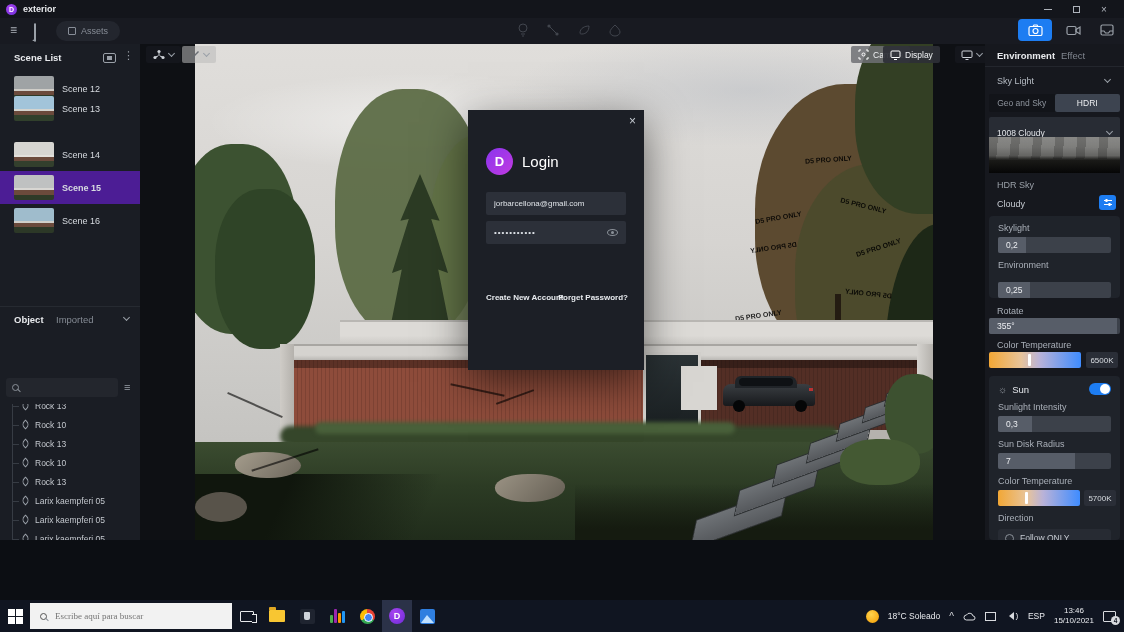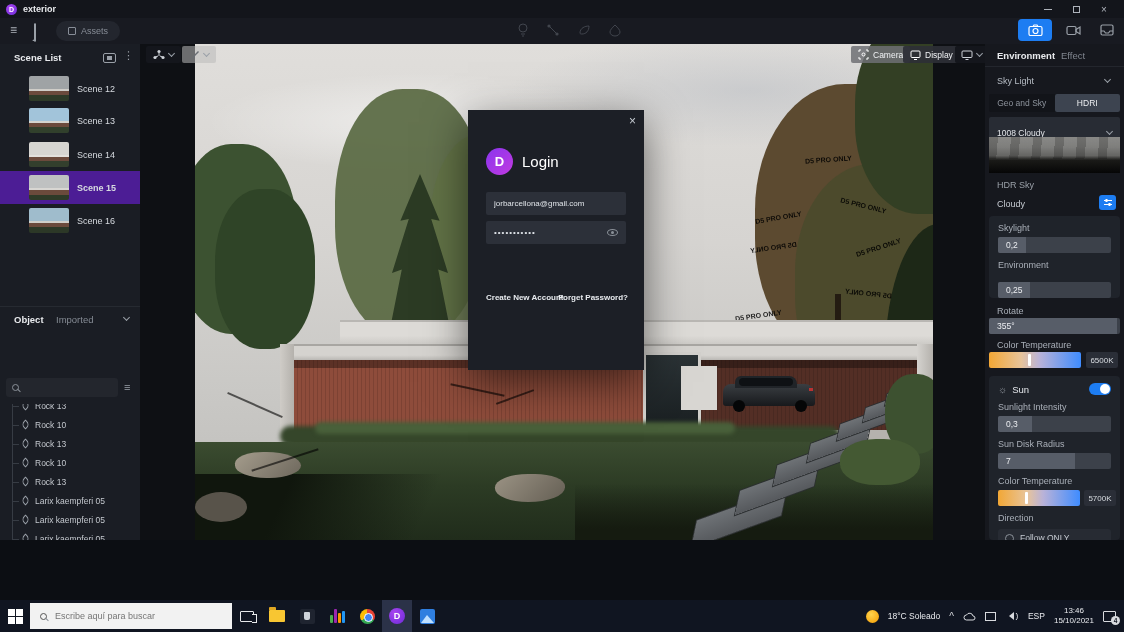--- a/index.html
+++ b/index.html
@@ -17,21 +17,21 @@
 .pill{height:20px;border-radius:10px;background:#23262e;display:flex;align-items:center;gap:5px;padding:0 12px;color:#878d97;font-size:9px}
 .cube{width:8px;height:8px;border:1px solid #878d97;border-radius:1px}
 .ham{font-size:12px;color:#aeb3bb}
 .doc{width:10px;height:12px;border:1px solid #9aa0a8;border-radius:1px;position:relative}
 .doc::after{content:"";position:absolute;right:-2px;bottom:-2px;border:2px solid transparent;border-top-color:#9aa0a8;transform:rotate(-45deg)}
 .cicon{opacity:.45}
 .modebtn{width:34px;height:22px;border-radius:4px;display:flex;align-items:center;justify-content:center}
 .modebtn.active{background:#1d7df2}
 
 #leftpanel{position:absolute;left:0;top:44px;width:140px;height:496px;background:#1a1d24}
-.scene-row{position:absolute;left:0;width:140px;height:33px;display:flex;align-items:center;gap:8px;padding-left:29px}
+.scene-row{position:absolute;left:0;width:140px;height:33px;display:flex;align-items:center;gap:8px;padding-left:14px}
 .scene-row.sel{background:#4c1d95}
 .th{width:40px;height:25px;border-radius:2px;flex:0 0 auto}
 .t12{background:linear-gradient(180deg,#9fa3a5 0 52%,#cfcdc8 52% 60%,#6b4a3c 60% 78%,#2e3a28 78% 100%)}
 .t13{background:linear-gradient(180deg,#a2c4da 0 52%,#d4d4cf 52% 60%,#6b4a3c 60% 78%,#31402c 78% 100%)}
 .t14{background:linear-gradient(180deg,#d6d5d1 0 52%,#e2e0dc 52% 60%,#6b4a3c 60% 78%,#333f2d 78% 100%)}
 .t15{background:linear-gradient(180deg,#bfc1c1 0 52%,#d8d6d2 52% 60%,#6b4a3c 60% 78%,#2e3a28 78% 100%)}
 .t16{background:linear-gradient(180deg,#9fbccc 0 52%,#d0cfca 52% 60%,#6b4a3c 60% 78%,#2c3827 78% 100%)}
 .scene-label{font-size:9px;color:#d7dbe0}
 .cardicon{width:13px;height:10px;border:1px solid #9aa0a8;border-radius:2px;display:flex;align-items:center;justify-content:center}
 .cardicon i{display:block;width:5px;height:4px;background:#9aa0a8}
@@ -83,21 +83,21 @@
 .bluebtn{width:17px;height:15px;border-radius:3px;background:#1d7df2;display:flex;align-items:center;justify-content:center}
 .radio{width:9px;height:9px;border:1px solid #8a9098;border-radius:50%}
 
 #bottombar{position:absolute;left:0;top:540px;width:1124px;height:60px;background:#0c0e13}
 
 #taskbar{position:absolute;left:0;top:600px;width:1124px;height:32px;background:#101521;display:flex;align-items:center}
 .tb-ic{width:30px;height:32px;display:flex;align-items:center;justify-content:center;flex:0 0 auto}
 .start{display:grid;grid-template-columns:7px 7px;grid-gap:1px}
 .start i{display:block;width:7px;height:7px;background:#fff}
 #tsearch{width:202px;height:26px;background:#f2f2f2;display:flex;align-items:center;gap:8px;padding:0 10px;flex:0 0 auto}
-#tsearch input{border:0;background:transparent;font-size:9px;color:#444;width:160px;font-family:Liberation Sans, sans-serif}
+#tsearch input{border:0;background:transparent;font-size:9px;color:#444;width:160px;font-family:Liberation Serif, serif}
 .folder{width:16px;height:12px;background:#f8c632;border-radius:1px;position:relative}
 .folder::before{content:"";position:absolute;left:0;top:-3px;width:7px;height:3px;background:#e0a722;border-radius:1px 1px 0 0}
 .chrome{width:15px;height:15px;border-radius:50%;background:conic-gradient(#ea4335 0 33%,#34a853 33% 66%,#fbbc05 66% 100%);position:relative}
 .chrome::after{content:"";position:absolute;left:4px;top:4px;width:7px;height:7px;border-radius:50%;background:#4285f4;border:1.5px solid #fff}
 .d5tile{background:#2b3248;height:32px}
 .d5c{width:16px;height:16px;border-radius:50%;background:radial-gradient(circle at 35% 30%,#a844f0,#6d2bd8);display:flex;align-items:center;justify-content:center;color:#fff;font-size:9px;font-weight:bold}
 .photos{width:15px;height:15px;background:#2f7fe0;border-radius:2px;position:relative;overflow:hidden}
 .photos::after{content:"";position:absolute;left:1px;bottom:1px;border-left:6px solid transparent;border-right:7px solid transparent;border-bottom:8px solid #bfe0ff}
 .bars{display:flex;gap:1px;align-items:flex-end;height:14px}
 .bars i{width:3px;display:block;border-radius:1px}
@@ -189,21 +189,21 @@
     <div style="position:absolute;left:14px;top:8px;font-size:9.5px;font-weight:bold;color:#e8eaed">Scene List</div>
     <span class="abs cardicon" style="left:103px;top:9px">
         <i></i>
       </span>
     <span class="abs" style="left:123px;top:5px;font-size:11px;color:#9aa0a8">⋮</span>
 
     <div class="scene-row" style="top:28px">
       <span class="th t12"></span>
       <span class="scene-label">Scene 12</span>
       </div>
-    <div class="scene-row" style="top:60px">
+    <div class="scene-row" style="top:48px">
       <span class="th t13"></span>
       <span class="scene-label">Scene 13</span>
       </div>
     <div class="scene-row" style="top:94px">
       <span class="th t14"></span>
       <span class="scene-label">Scene 14</span>
       </div>
     <div class="scene-row sel" style="top:127px">
       <span class="th t15"></span>
       <span class="scene-label" style="font-weight:bold">Scene 15</span>
@@ -354,21 +354,21 @@
         </svg>
       <span class="chev"></span>
     </div>
     <div class="vbtn" style="left:711px;top:2px;background:rgba(110,112,116,.85)">
       <svg width="11" height="11">
           <path d="M1 3V1h2M8 1h2v2M10 8v2H8M3 10H1V8" fill="none" stroke="#fff"></path>
           <circle cx="5.5" cy="5.5" r="1.5" fill="none" stroke="#fff"></circle>
         </svg>
       <span>Camera</span>
     </div>
-    <div class="vbtn" style="left:763px;top:2px;background:rgba(44,47,54,.92)">
+    <div class="vbtn" style="left:743px;top:2px;background:rgba(44,47,54,.92)">
       <svg width="11" height="10">
           <rect x="1" y="1" width="9" height="6.5" rx="1" fill="none" stroke="#fff"></rect>
           <path d="M4 9.5h3" stroke="#fff"></path>
         </svg>
       <span>Display</span>
     </div>
     <div class="vbtn" style="left:815px;top:2px;background:#14161c;padding:0 6px">
       <svg width="12" height="10">
           <rect x="1" y="1" width="10" height="6.5" rx="1" fill="none" stroke="#cfd3d9"></rect>
           <path d="M4.5 9.5h3" stroke="#cfd3d9"></path>

